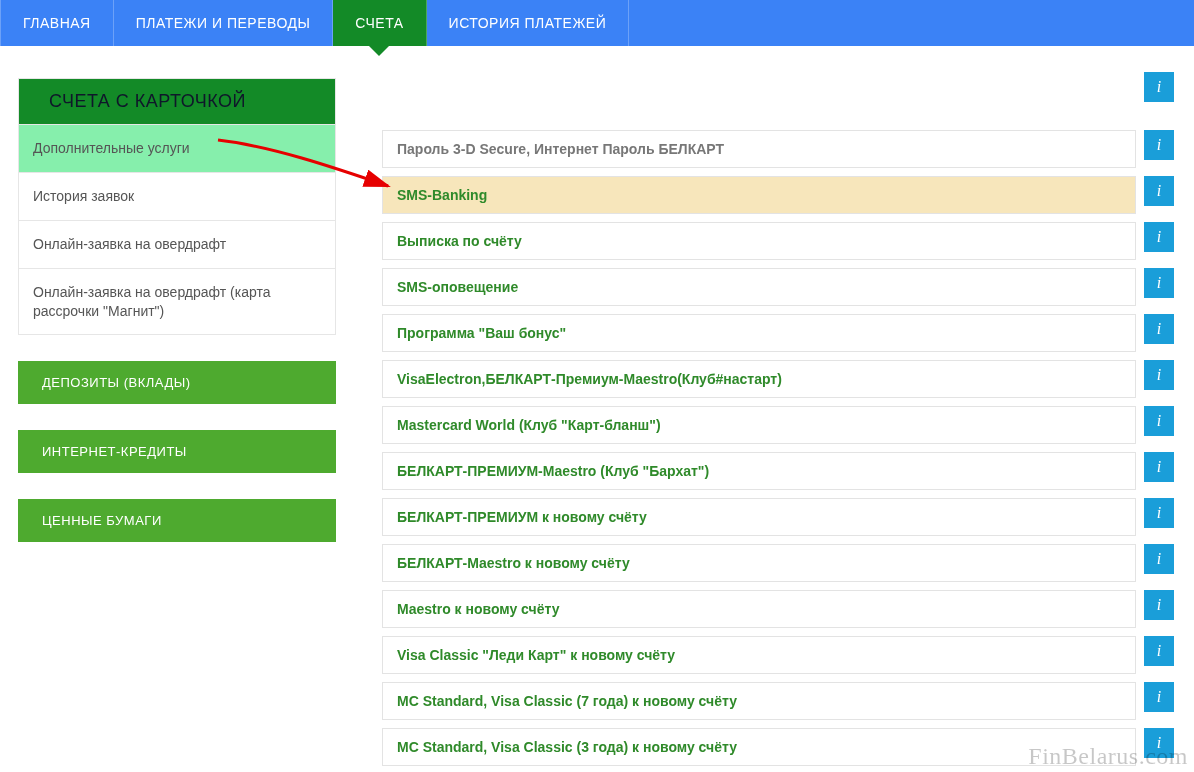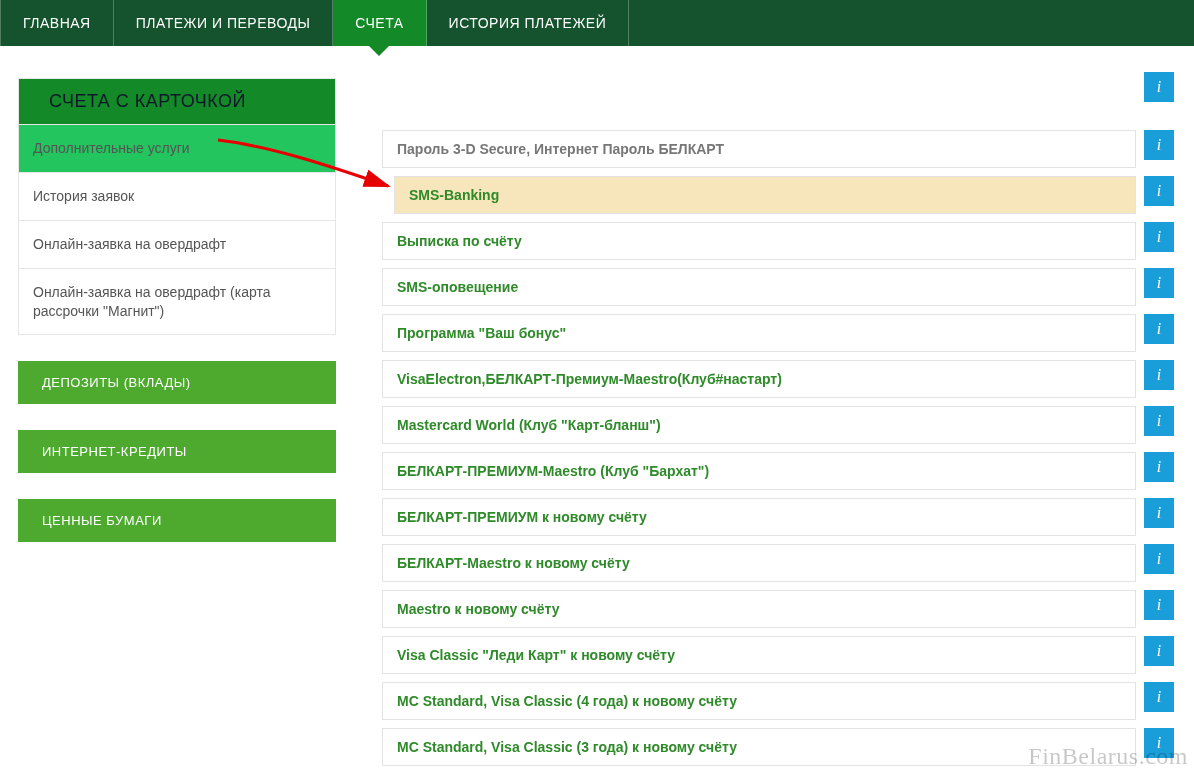--- a/index.html
+++ b/index.html
@@ -10,21 +10,21 @@
     color: #333;
     width: 1194px;
     height: 772px;
     overflow: hidden;
     position: relative;
   }
   
   .topnav {
     display: flex;
     height: 46px;
-    background: #14532d;
+    background: #3b82f6;
   }
   .topnav .tab {
     display: flex;
     align-items: center;
     justify-content: center;
     padding: 0 22px;
     color: #fff;
     font-size: 14px;
     letter-spacing: 0.5px;
     cursor: pointer;
@@ -67,21 +67,21 @@
   .side-item {
     padding: 14px 14px;
     border-top: 1px solid #e6e6e6;
     color: #555;
     font-size: 14px;
     cursor: pointer;
     line-height: 1.35;
     background:#fff;
   }
   .side-item.active {
-    background: #22c55e;
+    background: #86efac;
   }
 
   .side-heading {
     background: #4eaa2f;
     color: #fff;
     padding: 14px 24px;
     font-size: 13px;
     letter-spacing: 0.5px;
     margin-bottom: 26px;
     cursor: pointer;
@@ -114,21 +114,21 @@
     padding: 10px 14px;
     color: #2f8a2a;
     font-size: 14px;
     display:flex;
     align-items:center;
     cursor: pointer;
     margin-right: 8px;
     background: #fff;
     font-weight: bold;
   }
-  .row .link.highlight { background: #f7e6bb; margin-left: 12px; }
+  .row .link.highlight { background: #f7e6bb; }
   .row .link.muted { color: #777; }
 
   
   .arrow-svg {
     position: absolute;
     top: 128px;
     left: 210px;
     width: 200px;
     height: 80px;
     pointer-events: none;
@@ -217,21 +217,21 @@
     </div>
     <div class="row">
       <div class="link">Maestro к новому счёту</div>
       <div class="info-btn">i</div>
     </div>
     <div class="row">
       <div class="link">Visa Classic "Леди Карт" к новому счёту</div>
       <div class="info-btn">i</div>
     </div>
     <div class="row">
-      <div class="link">MC Standard, Visa Classic (4 года) к новому счёту</div>
+      <div class="link">MC Standard, Visa Classic (7 года) к новому счёту</div>
       <div class="info-btn">i</div>
     </div>
     <div class="row">
       <div class="link">MC Standard, Visa Classic (3 года) к новому счёту</div>
       <div class="info-btn">i</div>
     </div>
 
   </div>
 </div>
 

